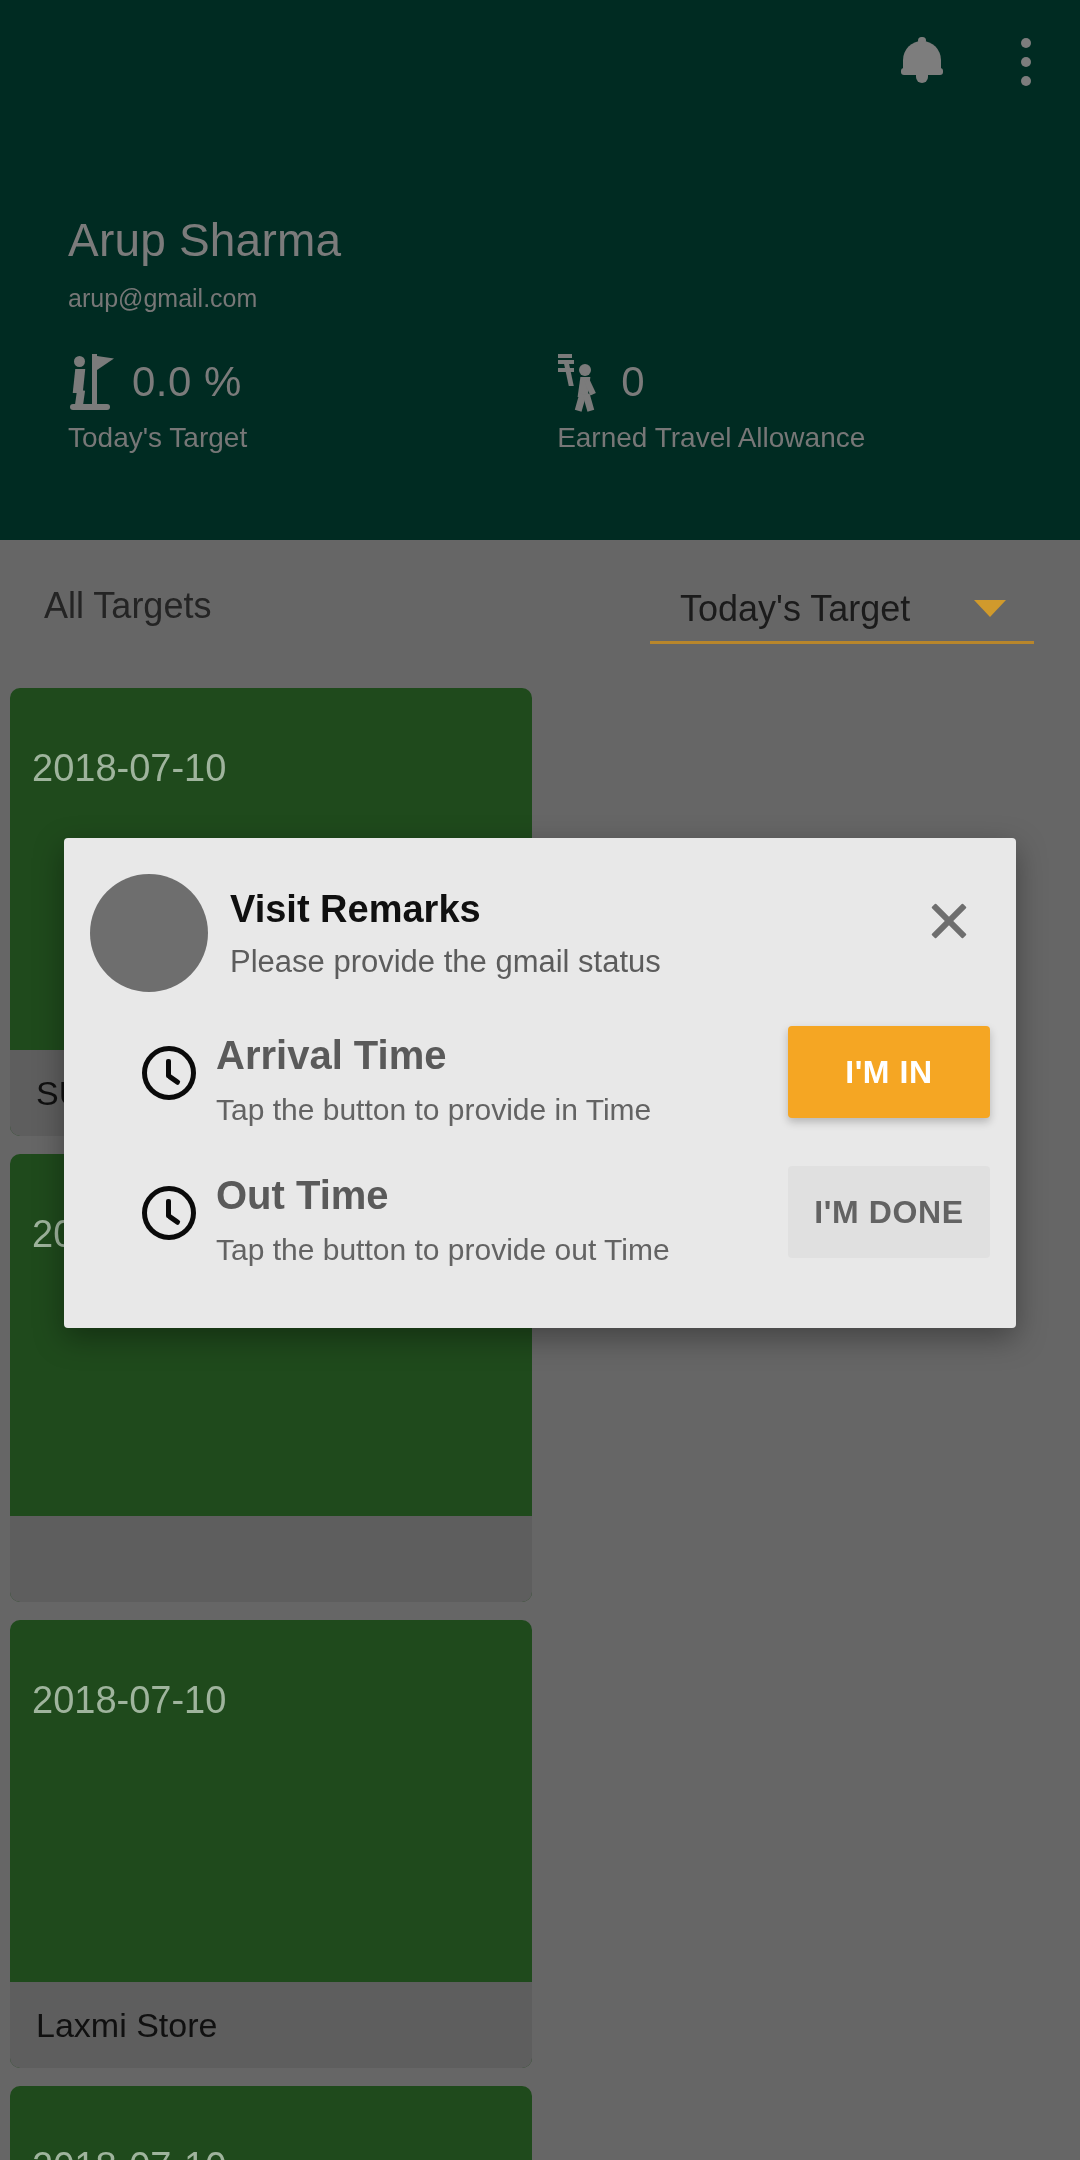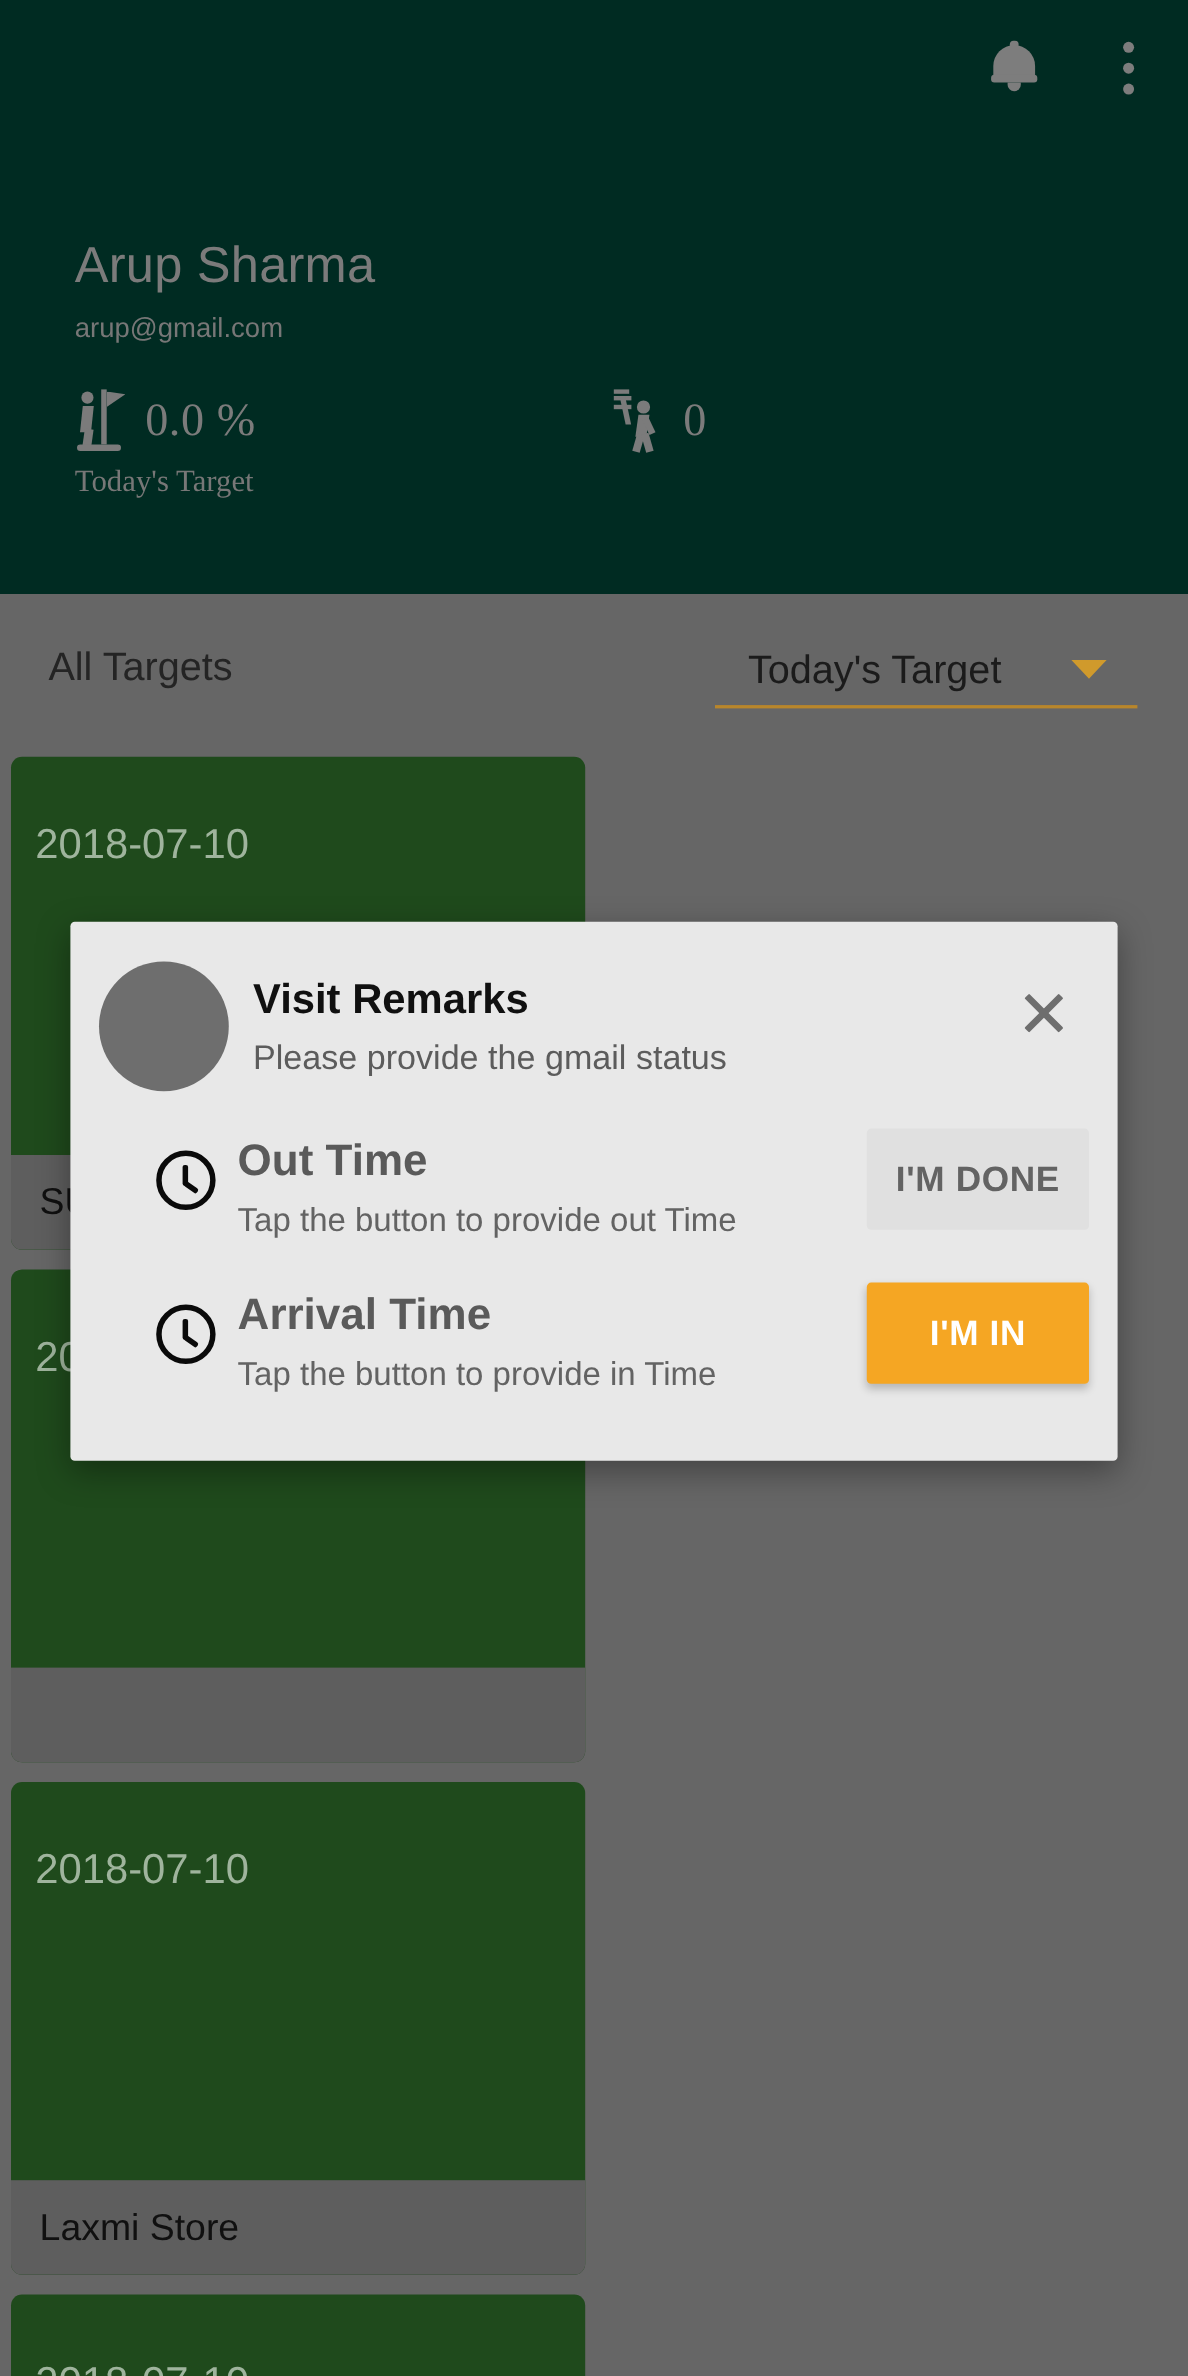--- a/index.html
+++ b/index.html
@@ -100,21 +100,20 @@
     color: #777777;
     margin-top: 8px;
     font-weight: 400;
   }
 
   #stats-row {
     position: absolute;
     left: 68px; top: 352px;
     width: 900px;
     display: flex;
-    font-family: Liberation Serif, serif;
   }
   .stat-col { width: 500px; }
   .stat-col.second { width: 420px; }
   .stat-top {
     display: flex; align-items: center; gap: 14px;
     height: 60px;
   }
   .stat-value {
     font-size: 42px;
     color: #7b7b7b;
@@ -410,20 +409,21 @@
               <i class="rline2"></i>
               <i class="rstem"></i>
             <i class="head"></i>
               <i class="torso"></i>
               <i class="arm"></i>
               <i class="legA"></i>
               <i class="legB"></i>
           </span>
           <span class="stat-value">0</span>
         </div>
+        <div class="stat-label">Earned Travel Allowance</div>
       </div>
     </div>
   </div>
 
   <div id="filter-row">
     <div id="all-targets-label">All Targets</div>
     <div id="target-dropdown">
       <span class="dd-text">Today's Target</span>
       <span class="caret"></span>
     </div>
@@ -470,32 +470,32 @@
       <span class="x-glyph">
           <span></span>
           <span></span>
         </span>
     </button>
   </div>
 
   <div class="time-row">
     <span class="clock-glyph"></span>
     <div class="time-text">
-      <div class="time-title">Out Time</div>
-      <div class="time-sub">Tap the button to provide out Time</div>
+      <div class="time-title">Arrival Time</div>
+      <div class="time-sub">Tap the button to provide in Time</div>
     </div>
     <div class="time-action">
-      <button class="btn btn-disabled">I'M DONE</button>
+      <button class="btn btn-primary">I'M IN</button>
     </div>
   </div>
 
   <div class="time-row">
     <span class="clock-glyph"></span>
     <div class="time-text">
-      <div class="time-title">Arrival Time</div>
-      <div class="time-sub">Tap the button to provide in Time</div>
+      <div class="time-title">Out Time</div>
+      <div class="time-sub">Tap the button to provide out Time</div>
     </div>
     <div class="time-action">
-      <button class="btn btn-primary">I'M IN</button>
+      <button class="btn btn-disabled">I'M DONE</button>
     </div>
   </div>
 
 </div>
 
 </body></html>

